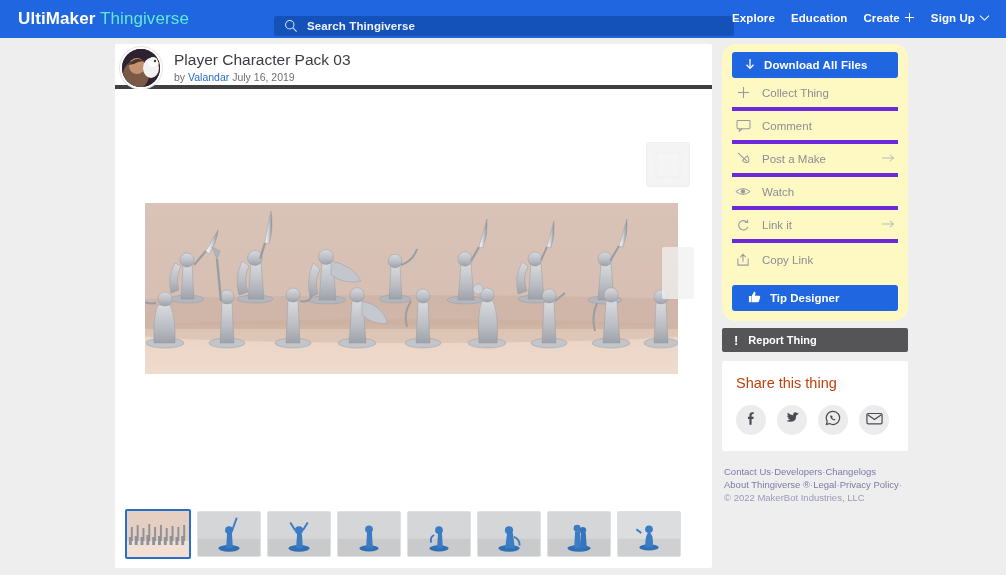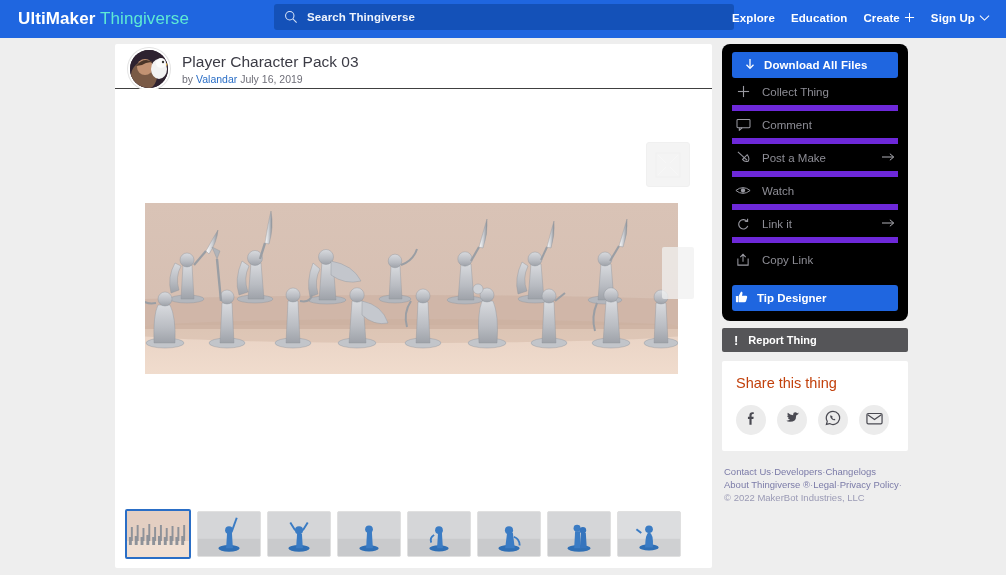--- a/index.html
+++ b/index.html
@@ -20,22 +20,22 @@
   .brand {
     margin-left: 18px;
     font-size: 17px;
     letter-spacing: .1px;
     white-space: nowrap;
   }
   .brand .b1 { color: #ffffff; font-weight: bold; }
   .brand .b2 { color: #5eead4; font-weight: normal; }
 
   .searchbox {
-    position: absolute; left: 274px; top: 4px;
-    width: 460px; height: 26px;
+    position: absolute; left: 274px; top: 16px;
+    width: 460px; height: 20px;
     background: #1451b8;
     border-radius: 3px;
     display: flex; align-items: center;
     padding-left: 10px;
     cursor: text;
   }
   .searchbox .mag { width: 14px; height: 14px; flex: none; margin-right: 9px; }
   .searchbox .ph {
     color: #eef3fc; font-size: 11.5px; font-weight: bold;
     letter-spacing: .1px;
@@ -54,22 +54,22 @@
 
   
   .card {
     position: absolute; left: 115px; top: 44px;
     width: 597px; height: 524px;
     background: #ffffff;
     border-radius: 2px;
   }
   .card-head {
     height: 45px; display: flex; align-items: center;
-    padding-left: 13px;
-    border-bottom: 1px solid #404040;
+    padding-left: 5px;
+    border-bottom: 4px solid #404040;
   }
   .avatar {
     width: 42px; height: 42px; border-radius: 50%;
     flex: none; overflow: hidden;
     background: #3a2a3a;
     position: relative; top: 3px;
     border: 2px solid #fff;
     box-shadow: 0 0 0 1px #e3e3e3;
   }
   .avatar svg { display: block; }
@@ -125,45 +125,45 @@
     background: #d7d7d7;
   }
   .thumb.sel {
     border: 2px solid #2a6ec6;
     width: 66px; height: 50px;
   }
 
   
   .side { position: absolute; left: 722px; top: 44px; width: 186px; }
   .panel {
-    background: #000000; border-radius: 8px;
+    background: #fef9c3; border-radius: 14px;
     padding: 8px 10px 10px 10px;
   }
   .btn-primary {
     background: #1f66e0; color: #ffffff;
     height: 26px; border-radius: 3px;
     display: flex; align-items: center; gap: 8px;
     padding-left: 12px;
     font-size: 11.5px; font-weight: bold;
     cursor: pointer; letter-spacing: .1px;
   }
   .act {
     height: 33px; display: flex; align-items: center;
-    border-bottom: 6px solid #6d28d9;
+    border-bottom: 4px solid #6d28d9;
     font-size: 11.5px; color: #8d8d95;
     cursor: pointer; position: relative;
     padding-left: 2px;
   }
   .act .ico { width: 18px; margin-right: 10px; display: flex; justify-content: center; }
   .act .arr { position: absolute; right: 2px; top: 50%; transform: translateY(-50%); }
   .tip {
     background: #1f66e0; color: #fff; height: 26px;
     margin-top: 9px; border-radius: 3px;
     display: flex; align-items: center; gap: 8px;
-    padding-left: 3px; font-size: 11.5px; font-weight: bold;
+    padding-left: 16px; font-size: 11.5px; font-weight: bold;
     cursor: pointer;
   }
   .report {
     margin-top: 7px; background: #555558; color: #ffffff;
     height: 24px; border-radius: 2px;
     display: flex; align-items: center; gap: 10px;
     padding-left: 12px; font-size: 11px; font-weight: bold;
     cursor: pointer;
   }
   .report .bang {

